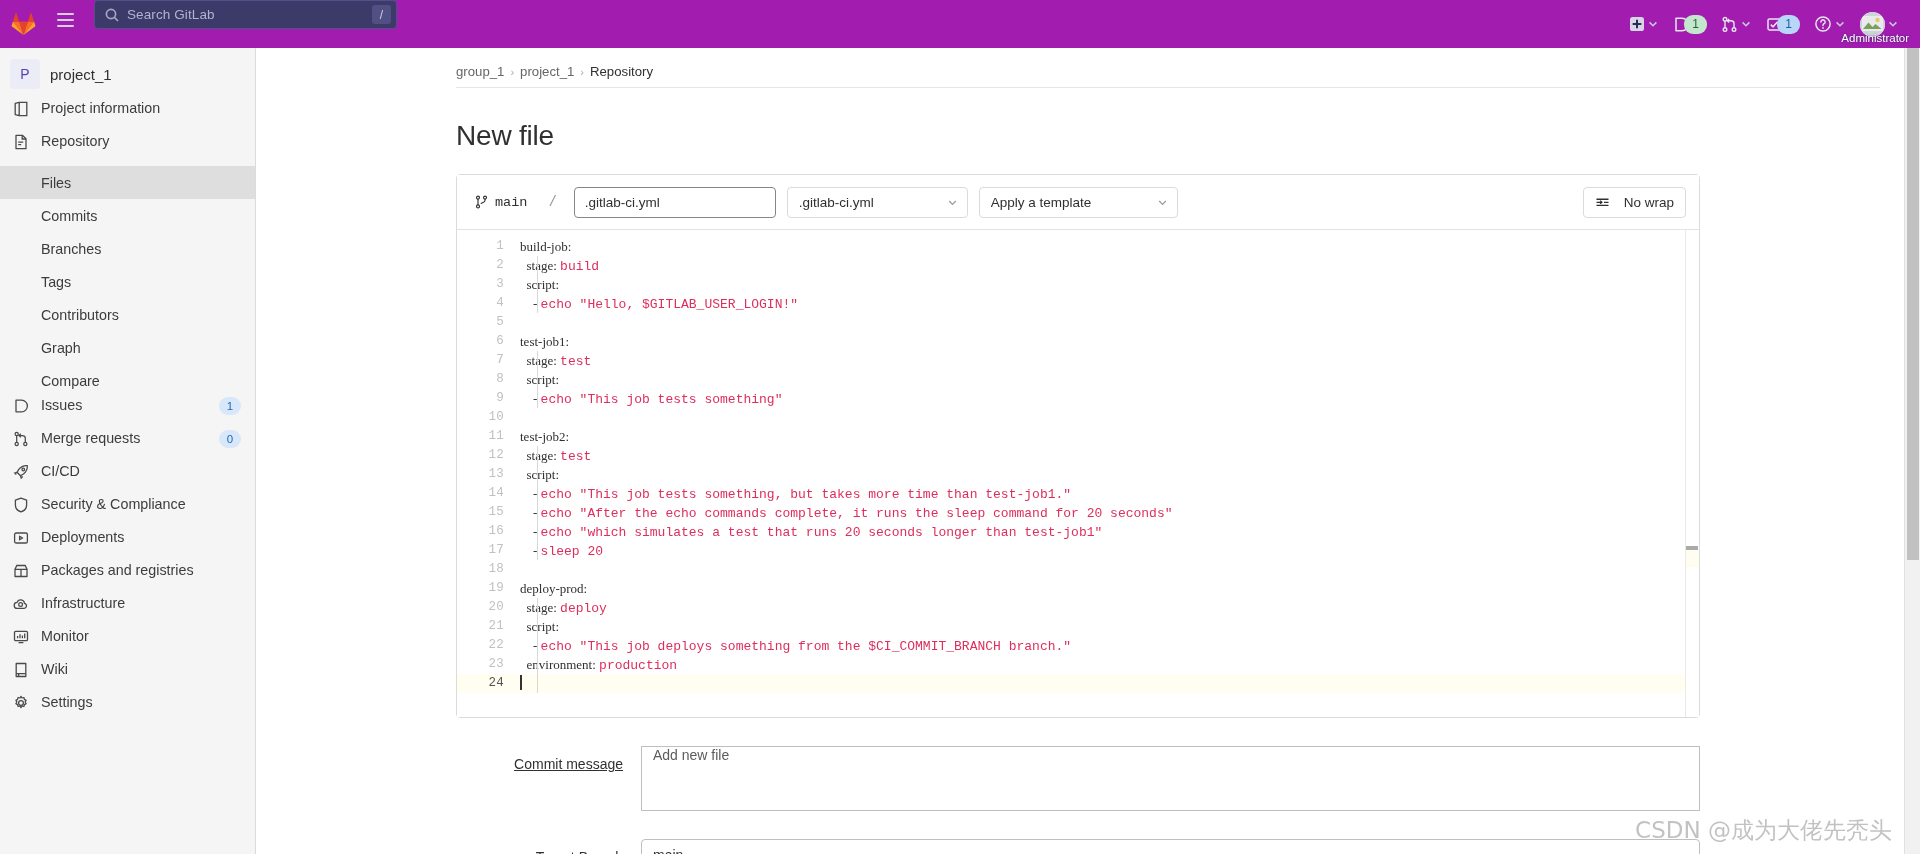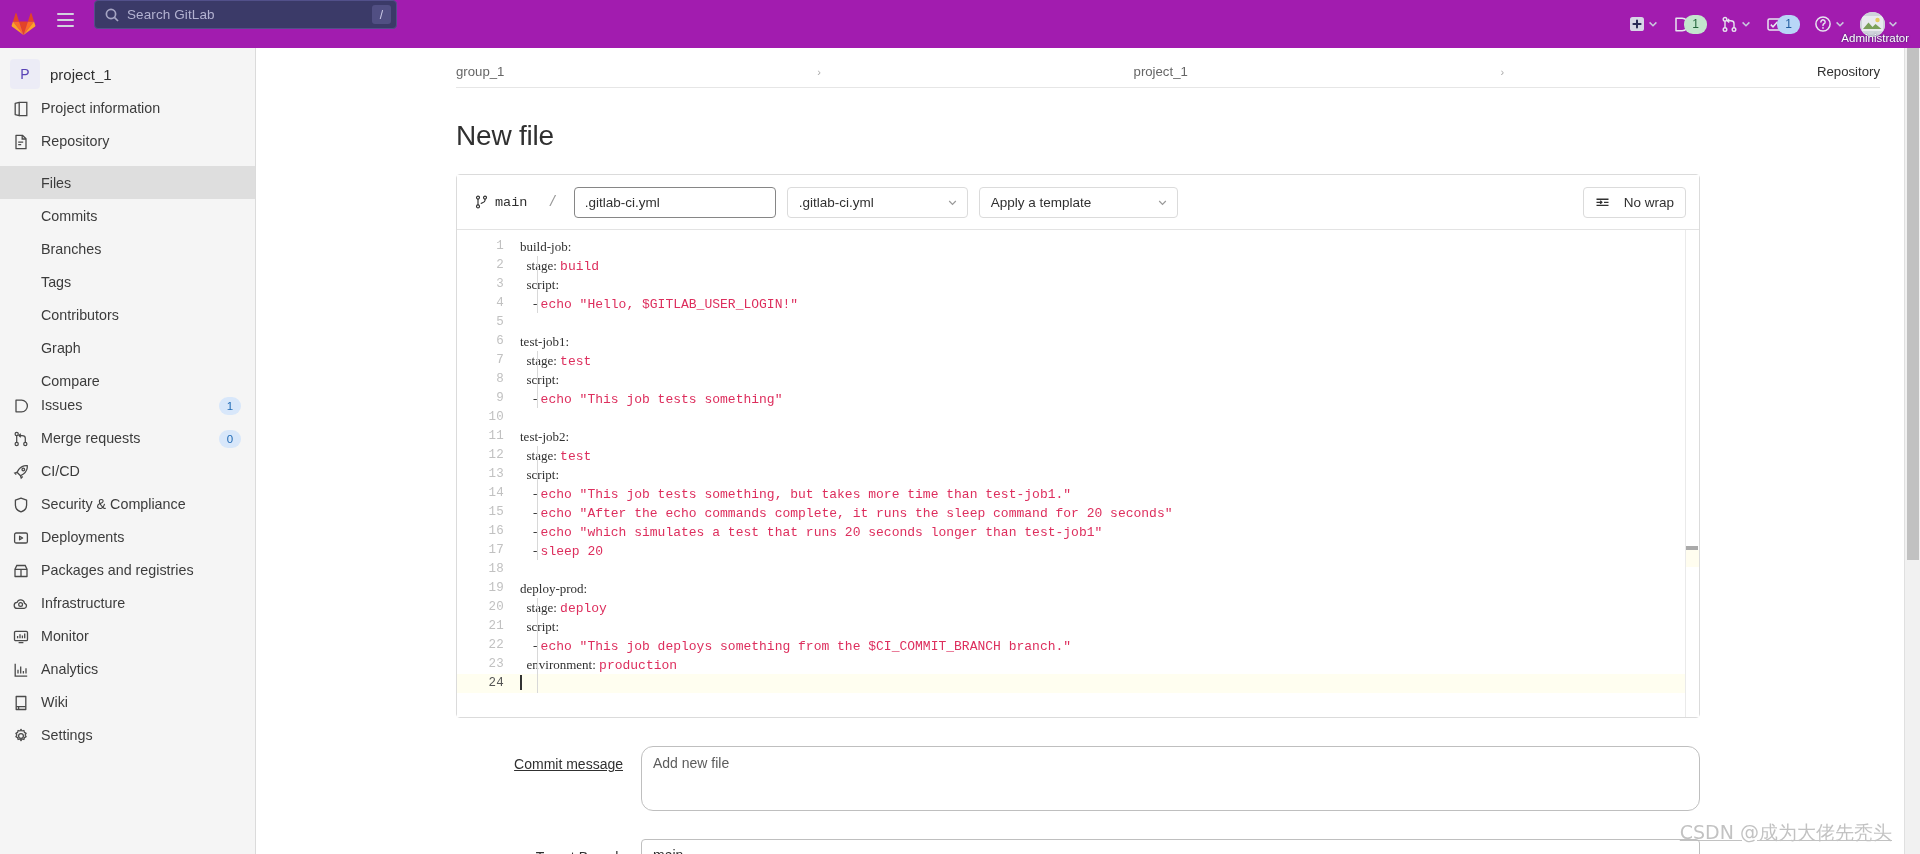--- a/index.html
+++ b/index.html
@@ -127,26 +127,25 @@
   
   .content {
     position: absolute; top: 48px; left: 256px;
     width: 1664px; height: 806px;
     background: #fff;
     overflow: hidden;
   }
   .inner { padding: 0 40px 0 200px; }
   .breadcrumb {
     display: flex; align-items: center;
-    height: 40px; 
+    height: 40px; gap: 6px;
     font-size: 13.2px; color: #666;
     border-bottom: 1px solid #e6e6e6;
     margin: 0 40px 0 200px;
     padding-top: 8px;
-    justify-content: space-between;
   }
   .crumb { color: #666; cursor: pointer; }
   .crumb.last { color: #303030; }
   .crumb-sep { color: #aaa; font-size: 11px; }
   .page-title {
     font-size: 28px; font-weight: 400;
     color: #303030; letter-spacing: -.2px;
     padding: 32px 0 22px 0;
   }
 
@@ -249,22 +248,22 @@
   .form-row {
     display: flex; align-items: flex-start;
     margin-top: 28px;
   }
   .form-label {
     width: 185px; text-align: right; padding-right: 18px;
     font-size: 14px; color: #303030; padding-top: 10px; text-decoration: underline;
   }
   .commit-ta {
     width: 1059px; height: 65px;
-    border: 1px solid #bfbfbf; border-radius: 12px;
-    padding: 8px 11px; font-size: 14px; color: #5c5c5c;
+    border: 1px solid #bfbfbf; border-radius: 0;
+    padding: 0 11px; font-size: 14px; color: #5c5c5c;
     resize: none; outline: none;
     font-family: "Liberation Sans", sans-serif;
   }
   .branch-in {
     width: 1059px; height: 32px;
     border: 1px solid #bfbfbf; border-radius: 4px;
     padding: 0 11px; font-size: 14px; color: #303030;
     outline: none; font-family: "Liberation Sans", sans-serif;
   }
 
@@ -276,23 +275,23 @@
     z-index: 50;
   }
   .page-thumb {
     position: absolute; left: 2px; top: 0;
     width: 12px; height: 512px; background: #c1c1c1; border-radius: 0;
   }
 
   
   .watermark {
     position: absolute; right: 28px; bottom: 8px;
-    font-size: 19px; color: #b8b8b8;
+    font-size: 23px; color: #b8b8b8;
     font-family: "DejaVu Sans", sans-serif;
-    z-index: 60; white-space: nowrap; opacity: .85; text-decoration: underline;
+    z-index: 60; white-space: nowrap; opacity: .85;
   }
 </style>
 </head>
 <body>
 
 <div class="navbar">
   <div class="gl-logo">
     <svg viewBox="0 0 36 36">
         <path fill="#e24329" d="M18 34.5L24.6 14.2H11.4z"></path>
         <path fill="#fc6d26" d="M18 34.5L11.4 14.2H2.2z"></path>
@@ -533,29 +532,20 @@
     <div class="nav-row">
       <span class="ri">
         <svg width="16" height="16" viewBox="0 0 16 16" fill="none" stroke="#4a4a4a" stroke-width="1.3">
             <rect x="1.5" y="2.4" width="13" height="9.3" rx="1.2"></rect>
             <path d="M4.6 9.2V7M7 9.2V5.3M9.4 9.2V6.4M11.7 9.2V4.6M5.6 13.6h4.8"></path>
           </svg>
       </span>
       <span class="lbl">Monitor</span>
     </div>
 
-    <div class="nav-row">
-      <span class="ri">
-        <svg width="16" height="16" viewBox="0 0 16 16" fill="none" stroke="#4a4a4a" stroke-width="1.3">
-            <path d="M2.2 1.8v12.4h12"></path>
-            <path d="M5 11.6V7.8M7.7 11.6V4.6M10.4 11.6V9M13 11.6V6.2"></path>
-          </svg>
-      </span>
-      <span class="lbl">Analytics</span>
-    </div>
 
     <div class="nav-row">
       <span class="ri">
         <svg width="16" height="16" viewBox="0 0 16 16" fill="none" stroke="#4a4a4a" stroke-width="1.3">
             <path d="M3.2 1.5h9.6v13H3.2z" stroke-linejoin="round"></path>
             <path d="M3.2 11.6h9.6M5.6 11.6v2.9"></path>
           </svg>
       </span>
       <span class="lbl">Wiki</span>
     </div>

